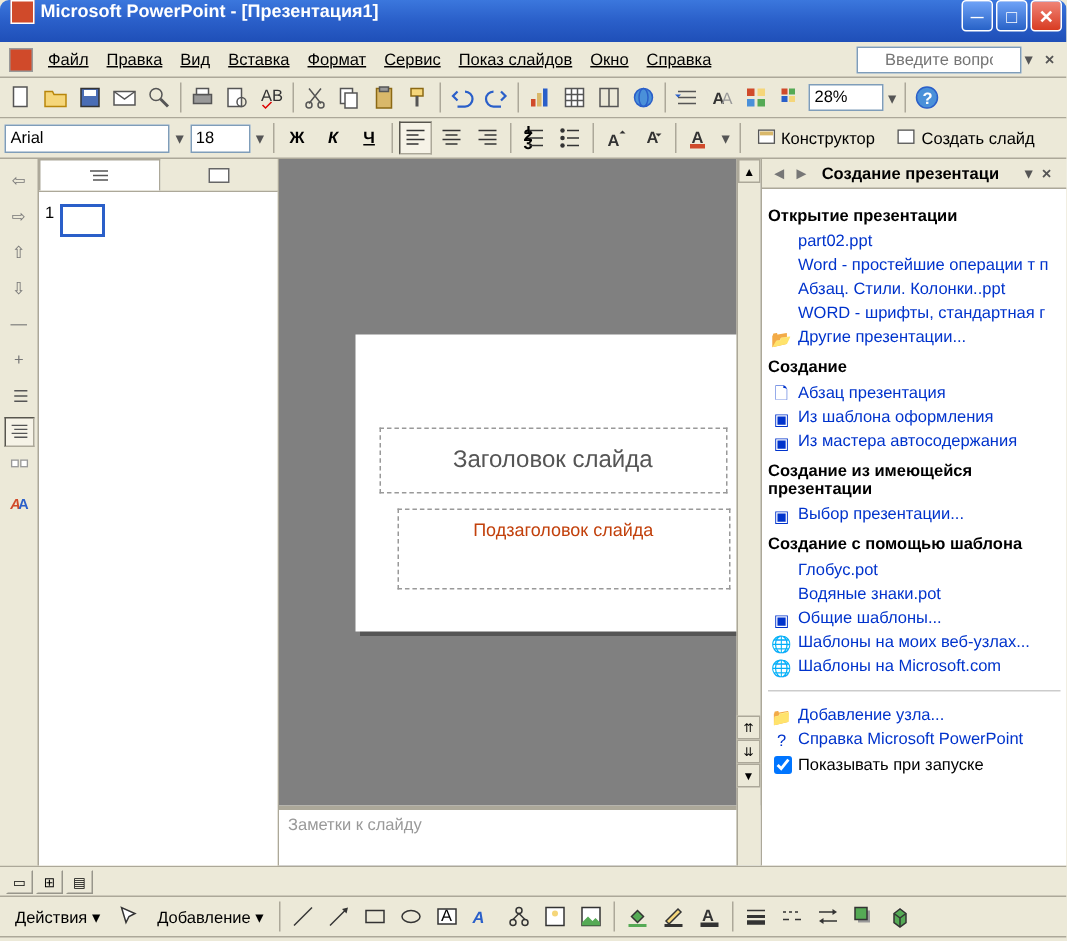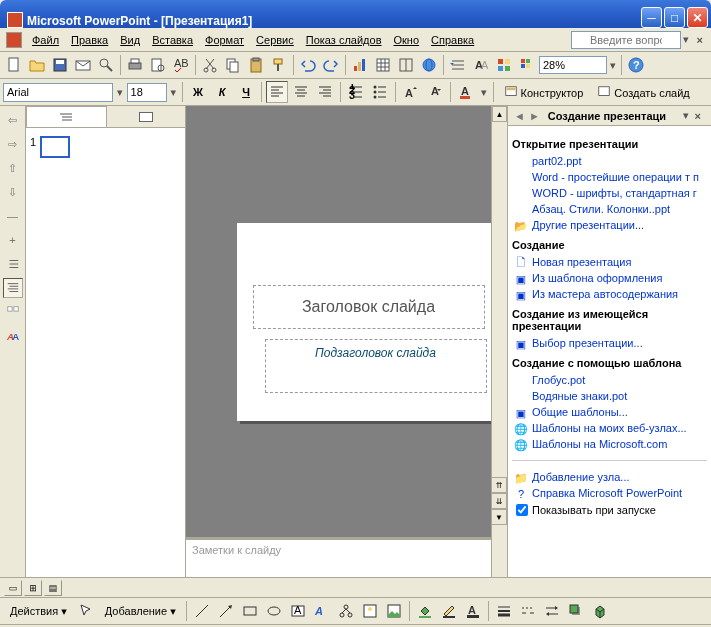--- a/index.html
+++ b/index.html
@@ -1,37 +1,37 @@
 <!DOCTYPE html>
 <html><head>
 <meta charset="utf-8">
 <style>
 * { box-sizing: border-box; margin: 0; padding: 0; font-family: Tahoma, Arial, sans-serif; font-size: 11px; }
 body { background: #ece9d8; width: 711px; height: 627px; overflow: hidden; }
 
-.titlebar { height: 28px; background: linear-gradient(to bottom, #3b77dd 0%, #2a5fc9 50%, #1f4fb8 100%); display: flex; align-items: flex-end; padding: 0 3px; border-radius: 6px 6px 0 0; }
+.titlebar { height: 28px; background: linear-gradient(to bottom, #3b77dd 0%, #2a5fc9 50%, #1f4fb8 100%); display: flex; align-items: flex-start; padding: 0 3px; border-radius: 6px 6px 0 0; }
 .titlebar-icon { width: 16px; height: 16px; background: #d04a2a; margin: 0 4px; border: 1px solid #fff; }
 .titlebar-text { color: #fff; font-weight: bold; font-size: 12px; flex: 1; }
 .win-btn { width: 21px; height: 21px; margin-left: 2px; border-radius: 3px; display: flex; align-items: center; justify-content: center; color: #fff; font-weight: bold; font-size: 12px; cursor: default; }
 .win-min, .win-max { background: linear-gradient(to bottom, #6fa3f7, #2862c7); border: 1px solid #fff; }
 .win-close { background: linear-gradient(to bottom, #f08477, #d83c22); border: 1px solid #fff; }
 
 .menubar { height: 24px; background: #ece9d8; display: flex; align-items: center; padding: 0 2px; border-bottom: 1px solid #aca899; }
 .menu-icon { width: 16px; height: 16px; background: #d04a2a; margin: 0 4px; border: 1px solid #999; }
 .menu-item { padding: 2px 6px; cursor: default; }
 .menu-item u { text-decoration: underline; }
 .menu-spacer { flex: 1; }
 .help-input { width: 110px; height: 18px; border: 1px solid #7f9db9; padding: 0 18px; color: #999; background: #fff; }
 .close-x { padding: 0 6px; color: #555; font-weight: bold; }
 
 .toolbar { height: 27px; background: #ece9d8; display: flex; align-items: center; padding: 0 3px; border-bottom: 1px solid #aca899; gap: 1px; }
 .tb-btn { width: 22px; height: 22px; display: flex; align-items: center; justify-content: center; cursor: default; }
 .tb-sep { width: 1px; height: 20px; background: #aca899; margin: 0 2px; }
 .tb-svg { width: 16px; height: 16px; }
-.zoom-input { width: 68px; height: 18px; border: 1px solid #7f9db9; padding: 0 3px; background: #fff; }
+.zoom-input { width: 50px; height: 18px; border: 1px solid #7f9db9; padding: 0 3px; background: #fff; }
 
 .format-bar { height: 27px; background: #ece9d8; display: flex; align-items: center; padding: 0 3px; border-bottom: 1px solid #aca899; gap: 2px; }
 .font-select { width: 110px; height: 19px; border: 1px solid #7f9db9; padding: 0 3px; background: #fff; }
 .size-select { width: 40px; height: 19px; border: 1px solid #7f9db9; padding: 0 3px; background: #fff; }
 .fmt-btn { width: 22px; height: 22px; display: flex; align-items: center; justify-content: center; font-weight: bold; cursor: default; }
 .fmt-btn.pressed { border: 1px inset #aca899; background: #f6f3e7; }
 .link-btn { padding: 2px 6px; color: #000; cursor: default; display: flex; align-items: flex-end; gap: 3px; }
 
 .workspace { display: flex; height: 471px; }
 .left-tools { width: 26px; background: #ece9d8; border-right: 1px solid #aca899; display: flex; flex-direction: column; align-items: center; padding-top: 4px; gap: 4px; }
@@ -45,21 +45,21 @@
 .thumb-tab-icon { width: 14px; height: 10px; border: 1px solid #666; background: #fff; }
 .thumb-list { flex: 1; background: #fff; padding: 8px 4px; }
 .thumb-item { display: flex; gap: 4px; }
 .thumb-num { font-size: 11px; }
 .thumb-mini { width: 30px; height: 22px; border: 2px solid #2a5fc9; background: #fff; }
 
 .slide-area { flex: 1; background: #808080; display: flex; flex-direction: column; position: relative; }
 .slide-canvas { flex: 1; display: flex; align-items: center; justify-content: center; position: relative; padding-left: 44px; }
 .slide { width: 264px; height: 198px; background: #fff; box-shadow: 3px 3px 0 #555; position: relative; }
 .slide-title { position: absolute; left: 16px; right: 16px; top: 62px; height: 44px; border: 1px dashed #999; display: flex; align-items: center; justify-content: center; font-size: 16px; color: #555; }
-.slide-subtitle { position: absolute; left: 28px; right: 14px; top: 116px; height: 54px; border: 1px dashed #999; display: flex; align-items: flex-start; justify-content: center; padding-top: 6px; font-size: 12px; color: #0c4a6e; font-style: italic; }
+.slide-subtitle { position: absolute; left: 28px; right: 14px; top: 116px; height: 54px; border: 1px dashed #999; display: flex; align-items: flex-start; justify-content: center; padding-top: 6px; font-size: 12px; color: #c2410c; }
 .slide-scrollv { position: absolute; right: 0; top: 0; bottom: 0; width: 16px; background: #ece9d8; border-left: 1px solid #aca899; }
 .sarrow { height: 16px; background: #ece9d8; border: 1px solid #aca899; display: flex; align-items: center; justify-content: center; font-size: 8px; }
 .slide-nav { position: absolute; right: 0; bottom: 52px; width: 16px; }
 
 .notes-area { height: 40px; background: #fff; border-top: 3px solid #aca899; padding: 4px 6px; color: #999; }
 
 .taskpane { width: 204px; background: #fff; border-left: 1px solid #aca899; display: flex; flex-direction: column; }
 .tp-header { height: 20px; background: #ece9d8; display: flex; align-items: center; padding: 0 4px; border-bottom: 1px solid #aca899; }
 .tp-arrow { color: #777; padding: 0 2px; }
 .tp-title { flex: 1; font-weight: bold; padding-left: 6px; }
@@ -440,26 +440,26 @@
       <span class="tp-arrow">◄</span>
       <span class="tp-arrow">►</span>
       <span class="tp-title">Создание презентаци</span>
       <span style="color:#555">▾</span>
       <span class="close-x">×</span>
     </div>
     <div class="tp-body">
       <div class="tp-section">Открытие презентации</div>
       <a class="tp-link"><span>part02.ppt</span></a>
       <a class="tp-link"><span>Word - простейшие операции т п</span></a>
+      <a class="tp-link"><span>Абзац. Стили. Колонки..ppt</span></a>
       <a class="tp-link"><span>WORD - шрифты, стандартная г</span></a>
-      <a class="tp-link"><span>Абзац. Стили. Колонки..ppt</span></a>
       <a class="tp-link"><span class="tp-link-icon">📂</span><span>Другие презентации...</span></a>
 
       <div class="tp-section">Создание</div>
-      <a class="tp-link"><span class="tp-link-icon">🗋</span><span>Новая презентация</span></a>
+      <a class="tp-link"><span class="tp-link-icon">🗋</span><span>Абзац презентация</span></a>
       <a class="tp-link"><span class="tp-link-icon">▣</span><span>Из шаблона оформления</span></a>
       <a class="tp-link"><span class="tp-link-icon">▣</span><span>Из мастера автосодержания</span></a>
 
       <div class="tp-section">Создание из имеющейся презентации</div>
       <a class="tp-link"><span class="tp-link-icon">▣</span><span>Выбор презентации...</span></a>
 
       <div class="tp-section">Создание с помощью шаблона</div>
       <a class="tp-link"><span>Глобус.pot</span></a>
       <a class="tp-link"><span>Водяные знаки.pot</span></a>
       <a class="tp-link"><span class="tp-link-icon">▣</span><span>Общие шаблоны...</span></a>

